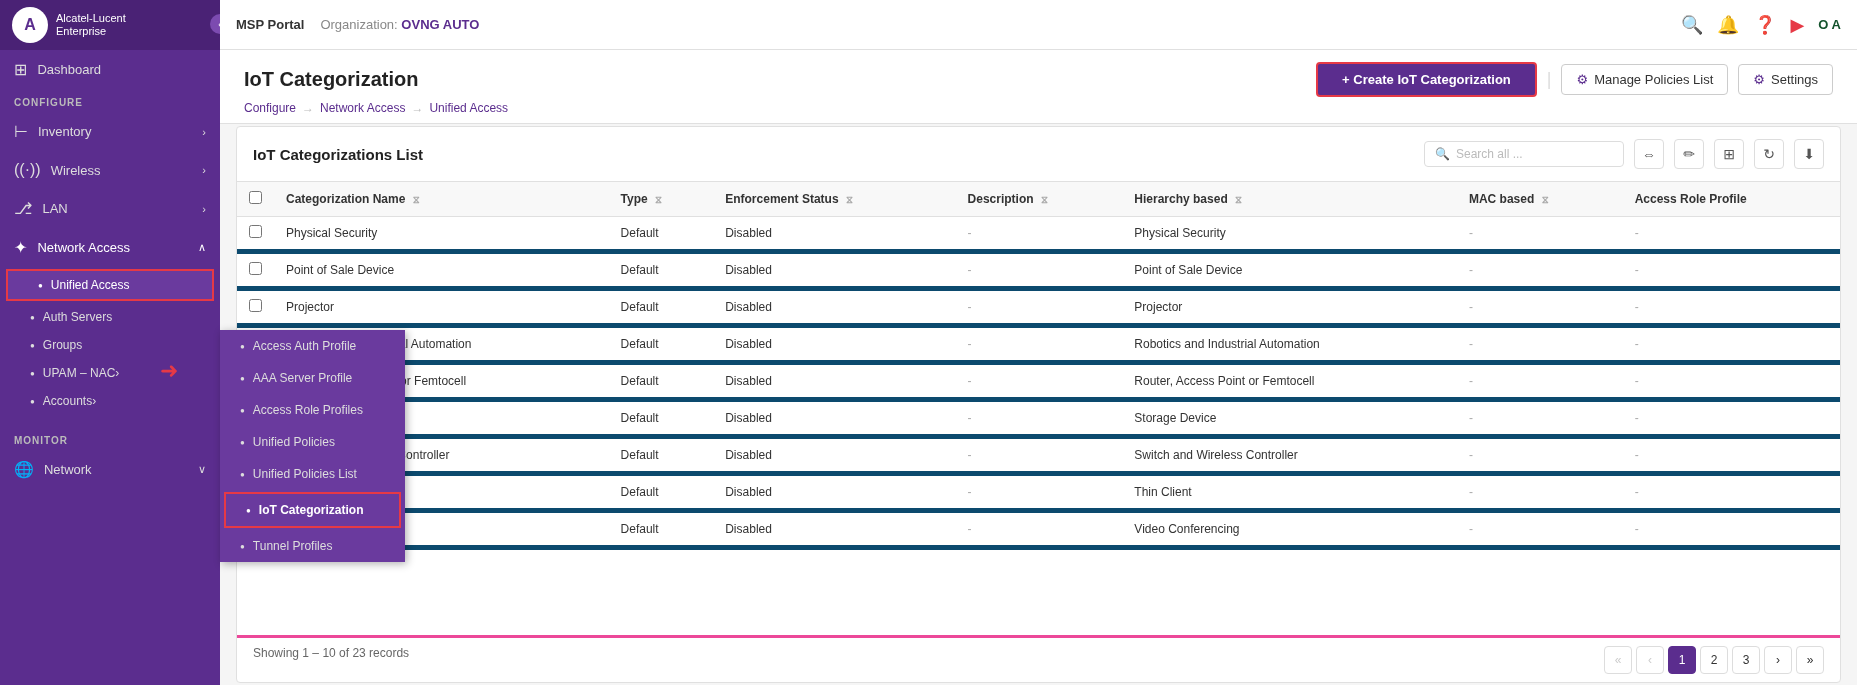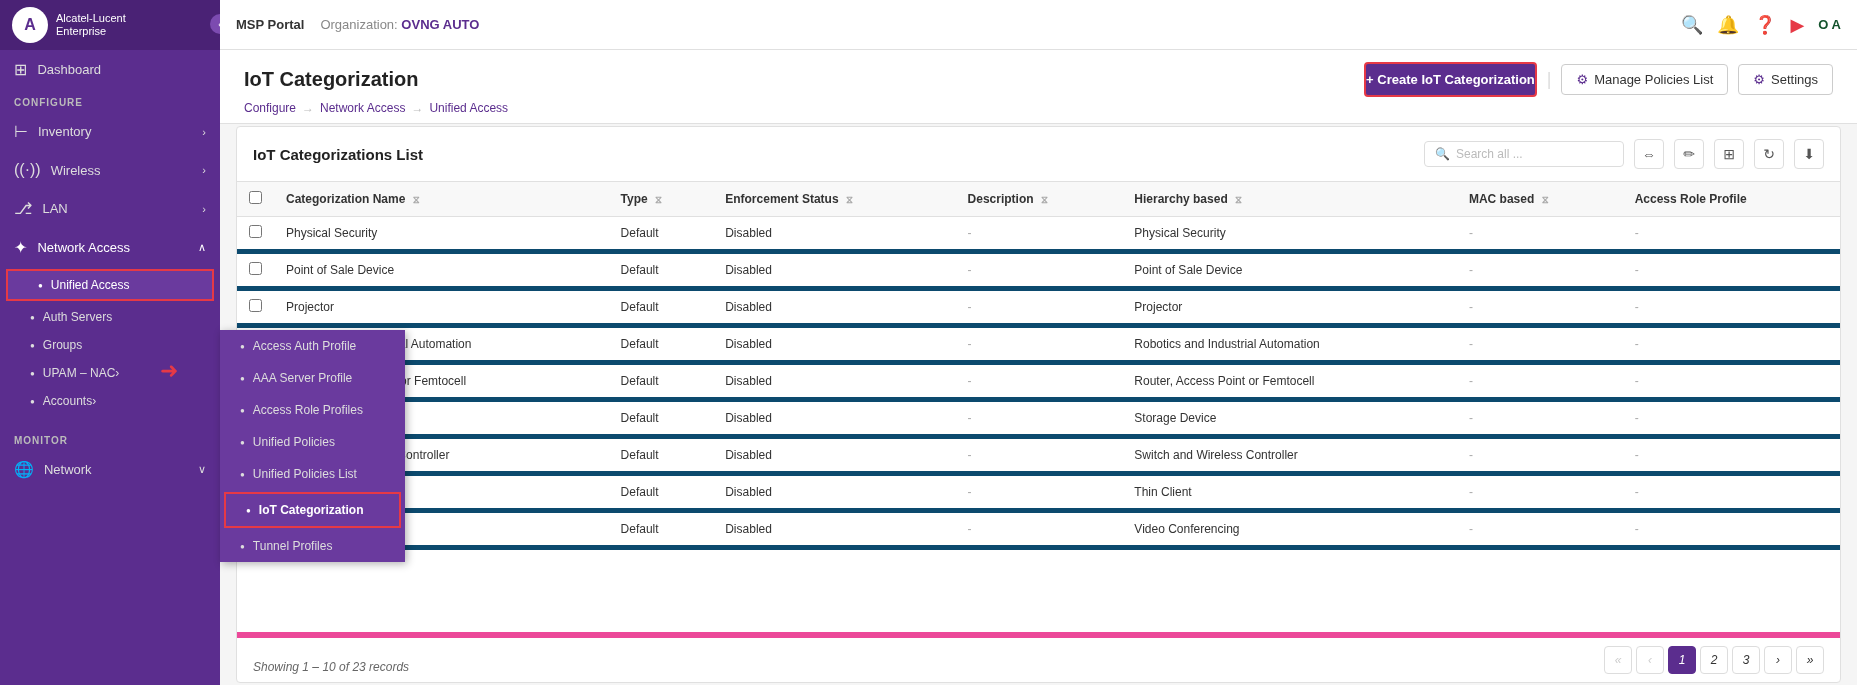--- a/index.html
+++ b/index.html
@@ -183,21 +183,21 @@
     }
     .page-header-actions {
       display: flex;
       align-items: center;
       gap: 10px;
     }
     .btn-create {
       background: #5b2d8e;
       color: #fff;
       border: 2px solid #e63946;
-      padding: 8px 0;
+      padding: 8px 24px;
       border-radius: 4px;
       cursor: pointer;
       font-size: 13px;
       font-weight: bold;
       display: flex;
       align-items: center;
       gap: 6px;
     }
     .btn-outline {
       background: #fff;
@@ -306,27 +306,26 @@
     tbody td {
       padding: 8px 12px;
       color: #333;
       vertical-align: middle;
     }
     tbody td.dash { color: #aaa; }
 
     
     .pagination {
       display: flex;
-      align-items: flex-end;
+      align-items: flex-start;
       justify-content: space-between;
       padding: 8px 16px;
-      border-top: 6px solid #ec4899;
+      border-top: 3px solid #ec4899;
       font-size: 12px;
       color: #666;
-      font-style: italic;
     }
     .pagination-controls {
       display: flex;
       align-items: center;
       gap: 4px;
     }
     .page-btn {
       width: 28px;
       height: 28px;
       border: 1px solid #ddd;

